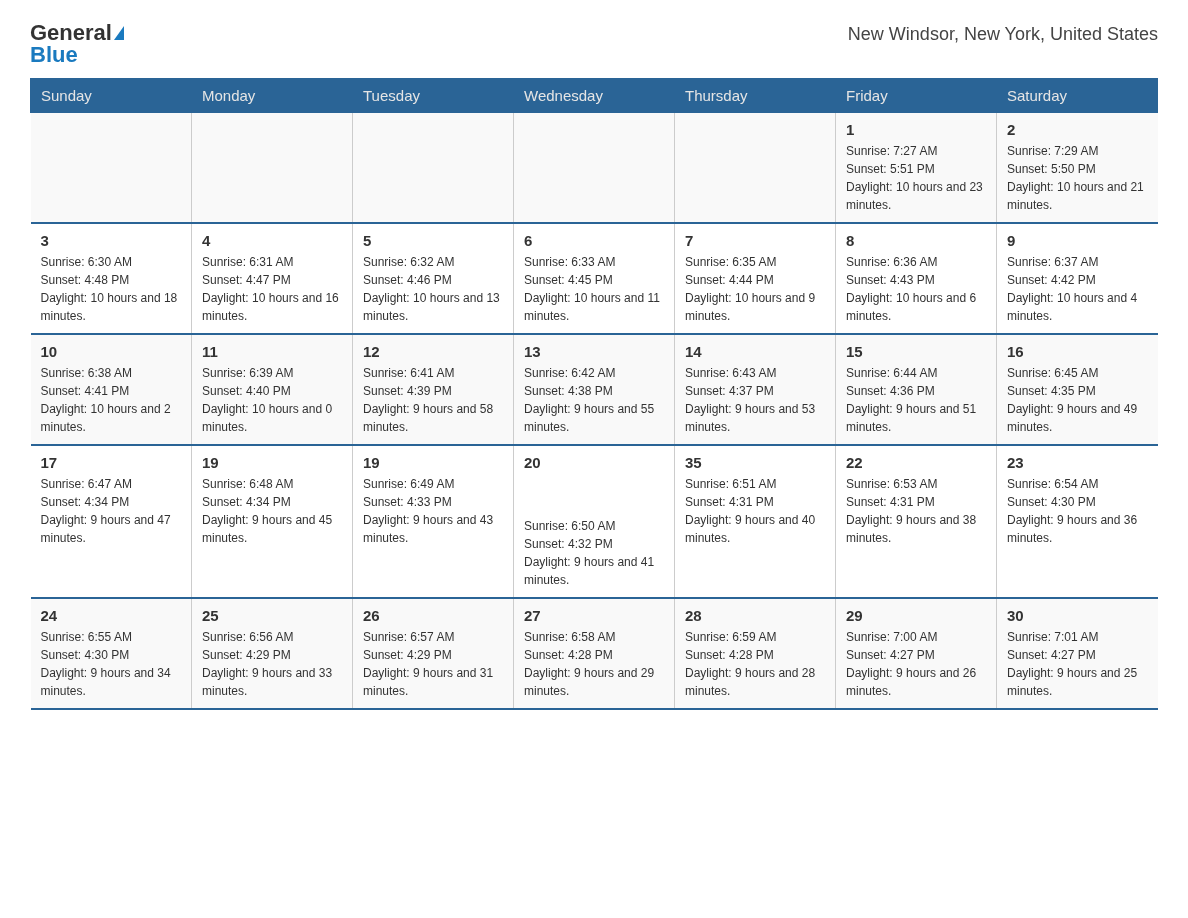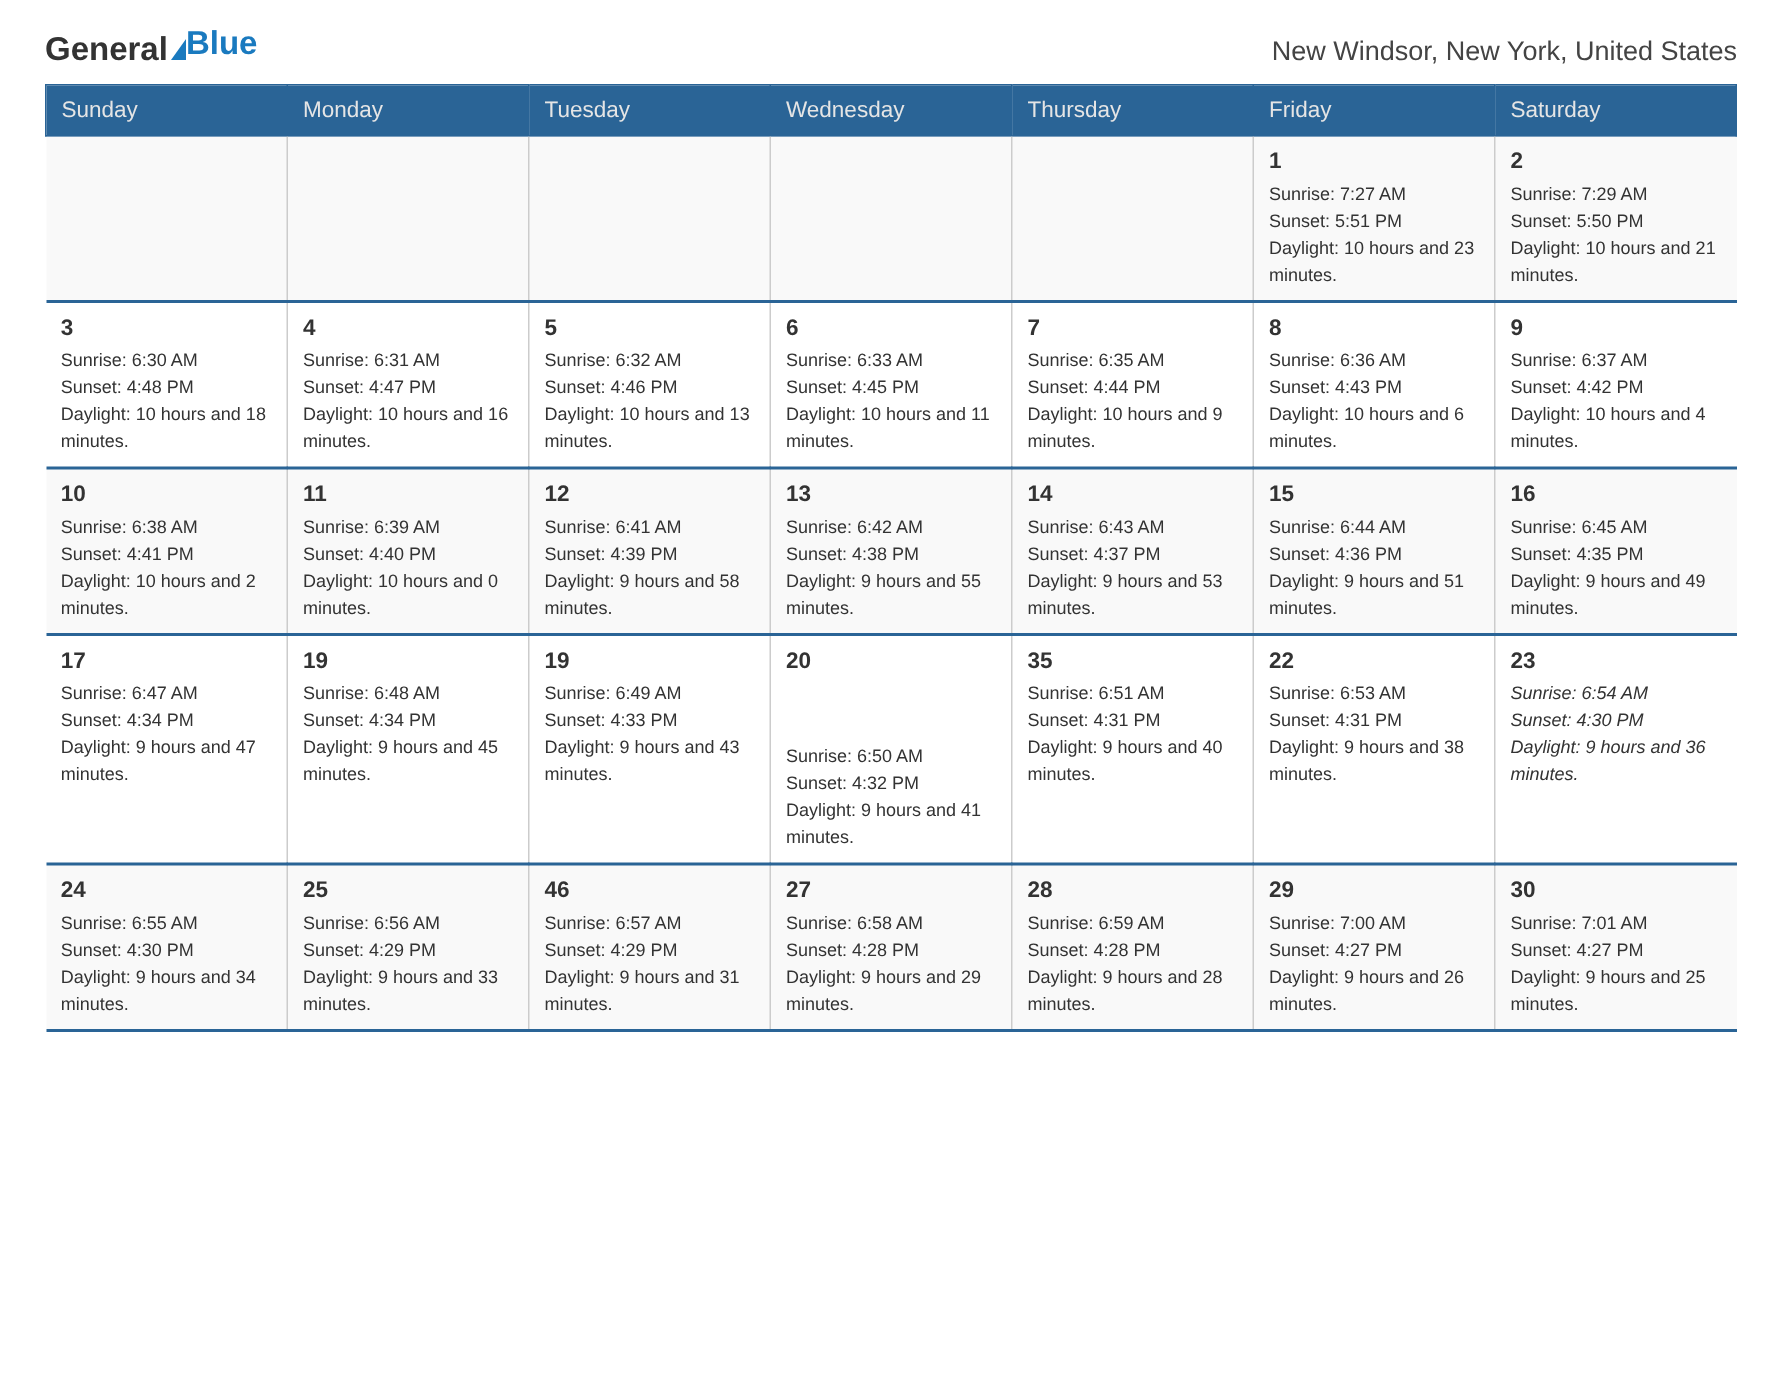--- a/index.html
+++ b/index.html
@@ -11,21 +11,21 @@
       min-height: 918px;
     }
     .header {
       display: flex;
       justify-content: space-between;
       align-items: flex-start;
       margin-bottom: 10px;
     }
     .logo {
       display: flex;
-      flex-direction: row;
+      flex-direction: column;
       align-items: flex-start;
     }
     .logo-text {
       font-size: 22px;
       font-weight: bold;
       color: #333;
     }
     .logo-triangle {
       display: inline-block;
       width: 0;
@@ -273,40 +273,40 @@
 Daylight: 9 hours and 40 minutes.</div>
         </td>
         <td>
           <span class="day-num">22</span>
           <div class="day-info" style="white-space: pre-line;">Sunrise: 6:53 AM
 Sunset: 4:31 PM
 Daylight: 9 hours and 38 minutes.</div>
         </td>
         <td>
           <span class="day-num">23</span>
-          <div class="day-info" style="white-space: pre-line; font-style: italic;">Sunrise: 6:54 AM
+          <div class="day-info" style="white-space: pre-line;">Sunrise: 6:54 AM
 Sunset: 4:30 PM
 Daylight: 9 hours and 36 minutes.</div>
         </td>
       </tr>
       <tr>
         <td>
           <span class="day-num">24</span>
           <div class="day-info" style="white-space: pre-line;">Sunrise: 6:55 AM
 Sunset: 4:30 PM
 Daylight: 9 hours and 34 minutes.</div>
         </td>
         <td>
           <span class="day-num">25</span>
           <div class="day-info" style="white-space: pre-line;">Sunrise: 6:56 AM
 Sunset: 4:29 PM
 Daylight: 9 hours and 33 minutes.</div>
         </td>
         <td>
-          <span class="day-num">46</span>
+          <span class="day-num">26</span>
           <div class="day-info" style="white-space: pre-line;">Sunrise: 6:57 AM
 Sunset: 4:29 PM
 Daylight: 9 hours and 31 minutes.</div>
         </td>
         <td>
           <span class="day-num">27</span>
           <div class="day-info" style="white-space: pre-line;">Sunrise: 6:58 AM
 Sunset: 4:28 PM
 Daylight: 9 hours and 29 minutes.</div>
         </td>

